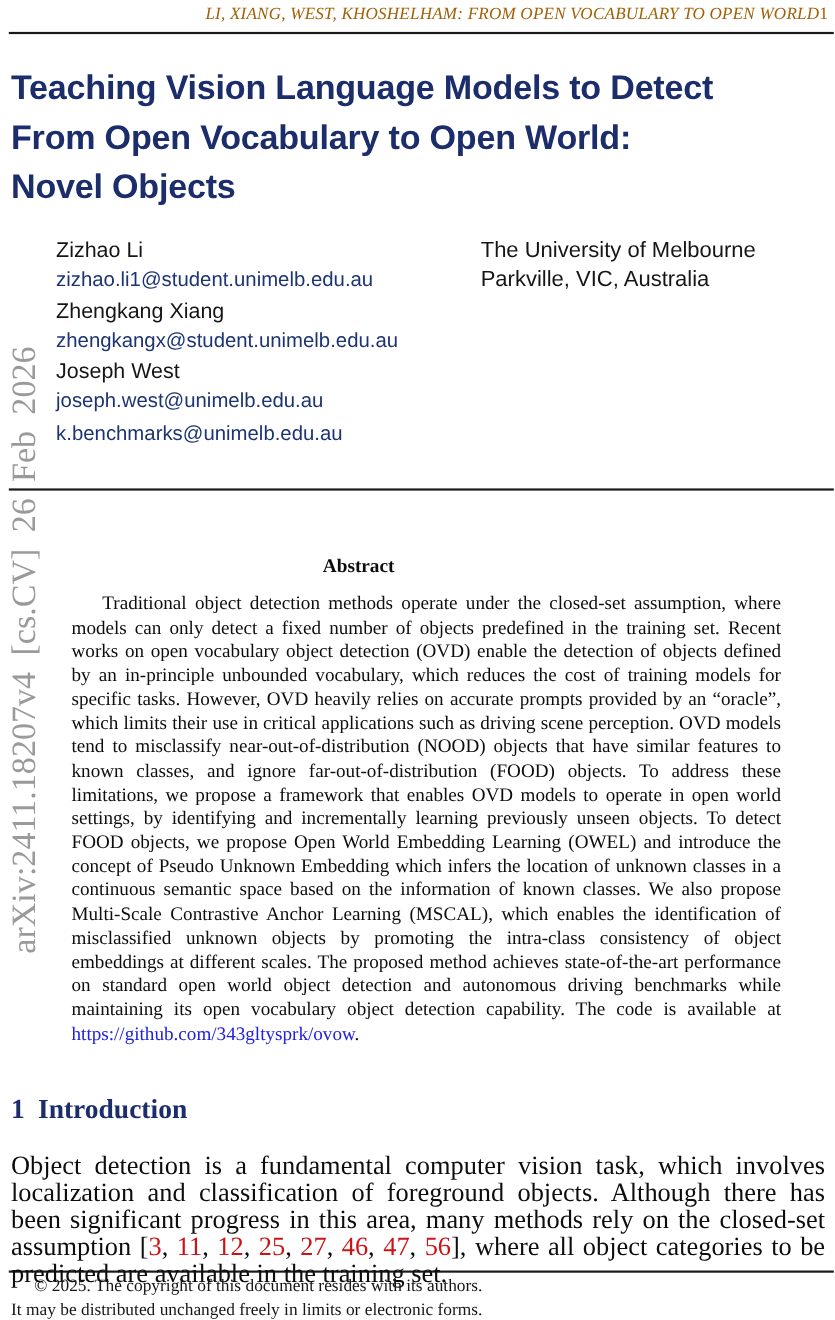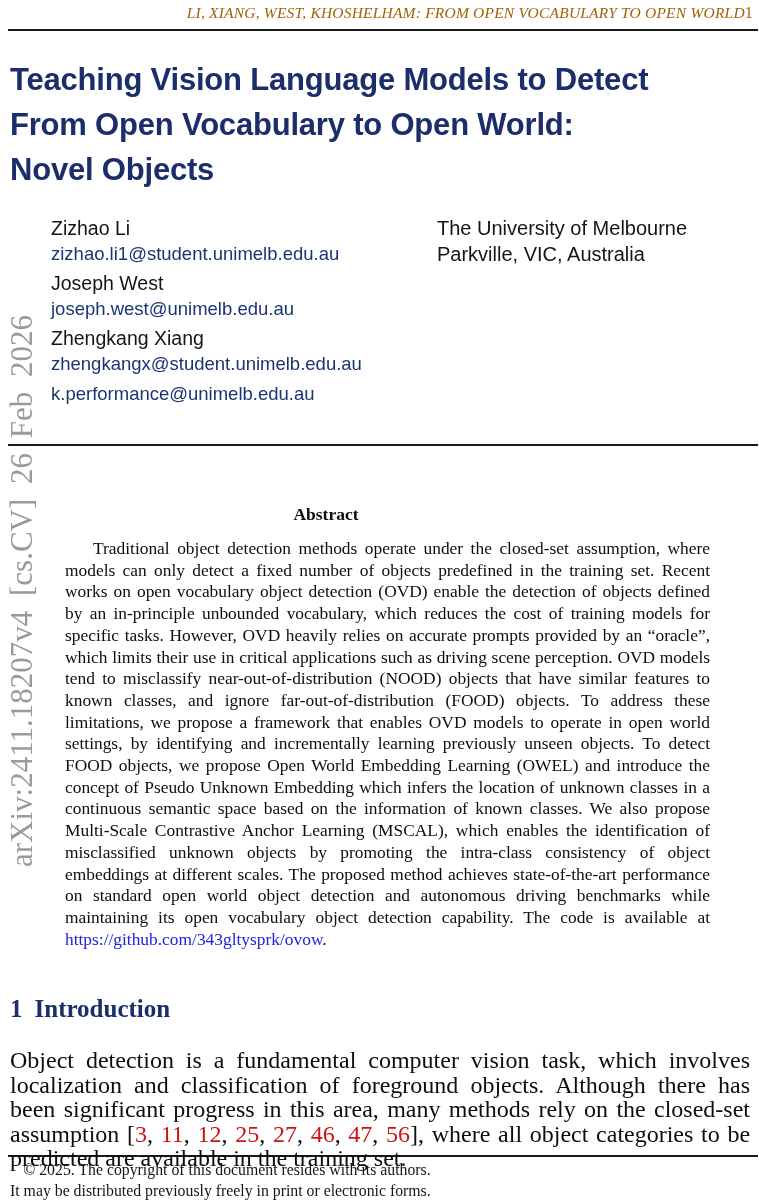--- a/index.html
+++ b/index.html
@@ -102,29 +102,29 @@
     <div>From Open Vocabulary to Open World:</div>
     <div>Novel Objects</div>
   </div>
 
   <div class="authors">
     <div class="author-block">
       <div class="author-name">Zizhao Li</div>
       <a class="author-email" href="#">zizhao.li1@student.unimelb.edu.au</a>
     </div>
     <div class="author-block">
+      <div class="author-name">Zhengkang Xiang</div>
+      <a class="author-email" href="#">zhengkangx@student.unimelb.edu.au</a>
+    </div>
+    <div class="author-block">
       <div class="author-name">Joseph West</div>
       <a class="author-email" href="#">joseph.west@unimelb.edu.au</a>
     </div>
     <div class="author-block">
-      <div class="author-name">Zhengkang Xiang</div>
-      <a class="author-email" href="#">zhengkangx@student.unimelb.edu.au</a>
-    </div>
-    <div class="author-block">
-      <a class="author-email" href="#">k.performance@unimelb.edu.au</a>
+      <a class="author-email" href="#">k.benchmarks@unimelb.edu.au</a>
     </div>
   </div>
 
   <div class="affiliation">
     <div>The University of Melbourne</div>
     <div>Parkville, VIC, Australia</div>
   </div>
 
   <div class="rule rule-mid"></div>
 
@@ -133,16 +133,16 @@
 
   <div class="section-heading">
     <span>1</span><span class="sec-title">Introduction</span>
   </div>
 
   <p class="intro-text"><span>Object detection is a fundamental computer vision task, which involves localization and classification of foreground objects. Although there has been significant progress in this area, many methods rely on the closed-set assumption [</span><span><span class="cite">3</span>, <span class="cite">11</span>, <span class="cite">12</span>, <span class="cite">25</span>, <span class="cite">27</span>, <span class="cite">46</span>, <span class="cite">47</span>, <span class="cite">56</span></span><span>], where all object categories to be predicted are available in the training set.</span></p>
 
   <div class="rule rule-footer"></div>
   <div class="footer">
     <div>© 2025. The copyright of this document resides with its authors.</div>
-    <div>It may be distributed previously freely in print or electronic forms.</div>
+    <div>It may be distributed unchanged freely in limits or electronic forms.</div>
   </div>
 
 </div>
 
 </body></html>

